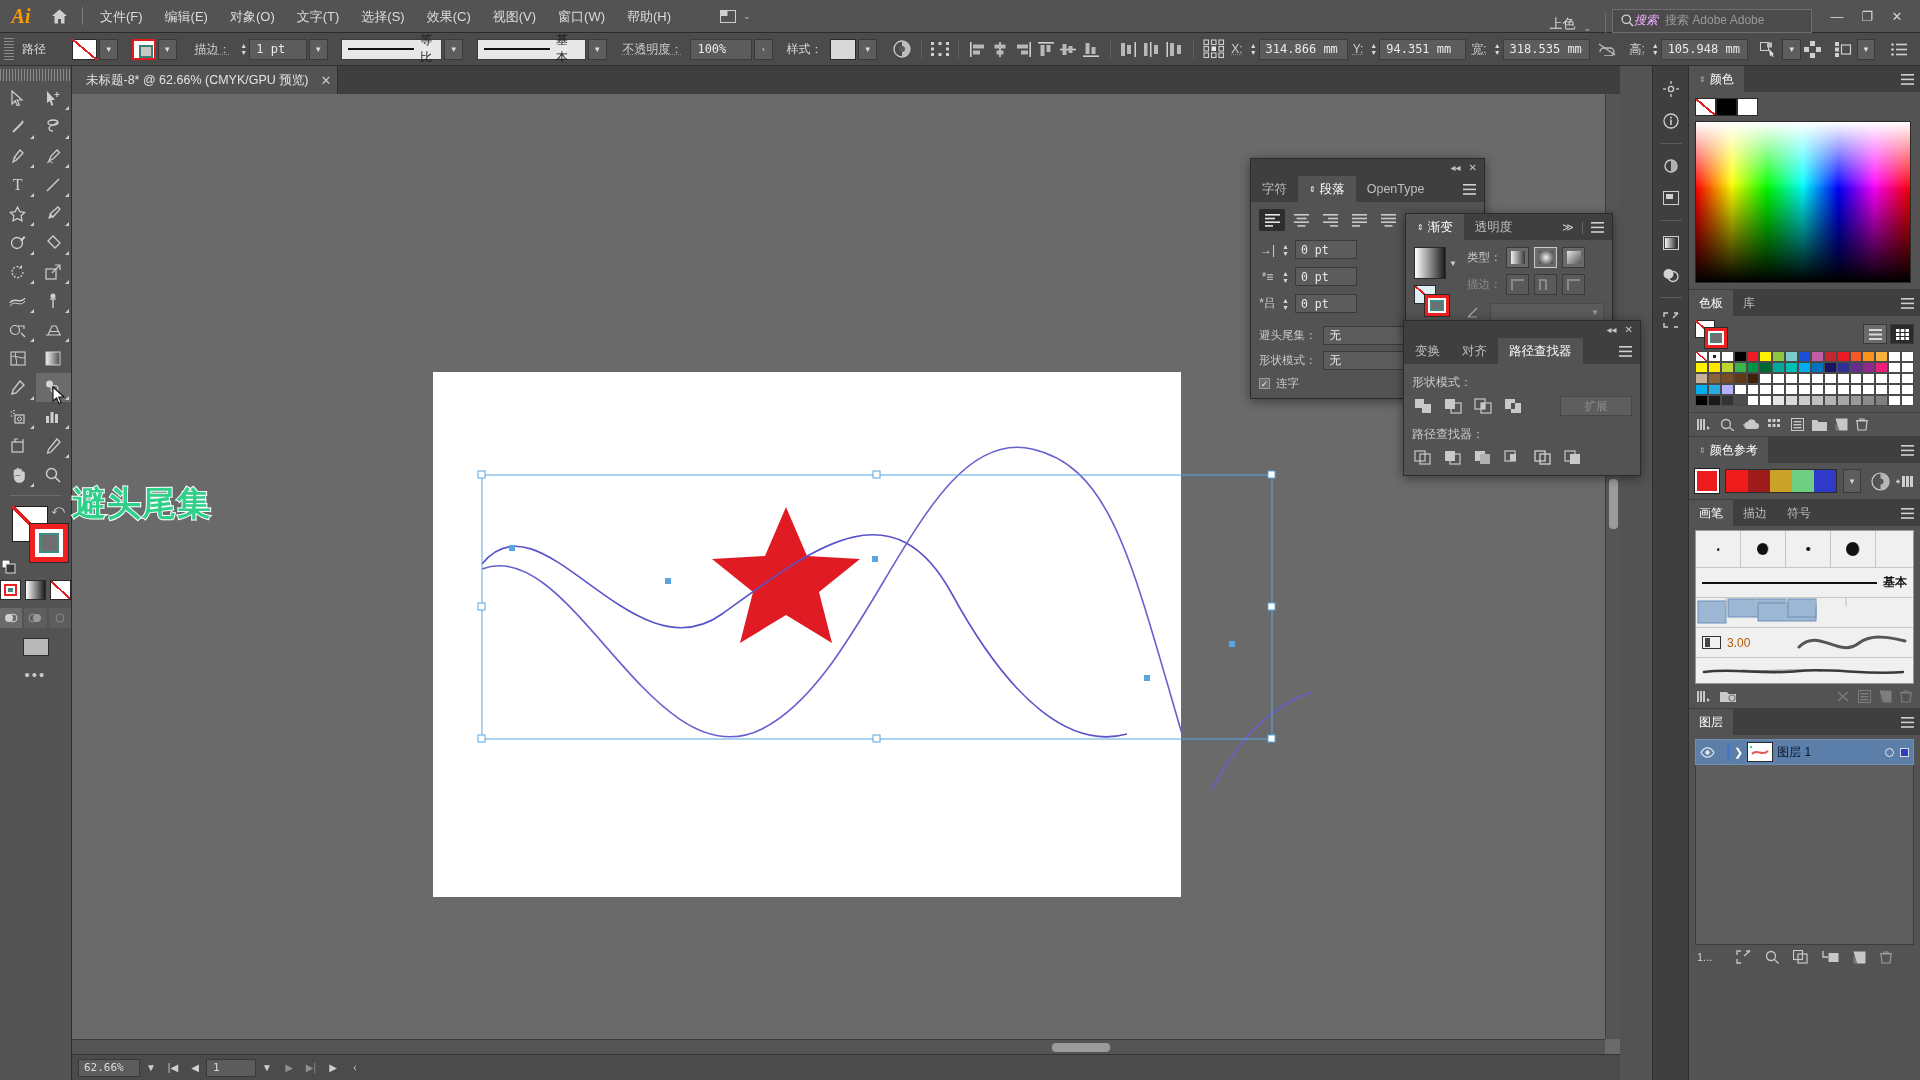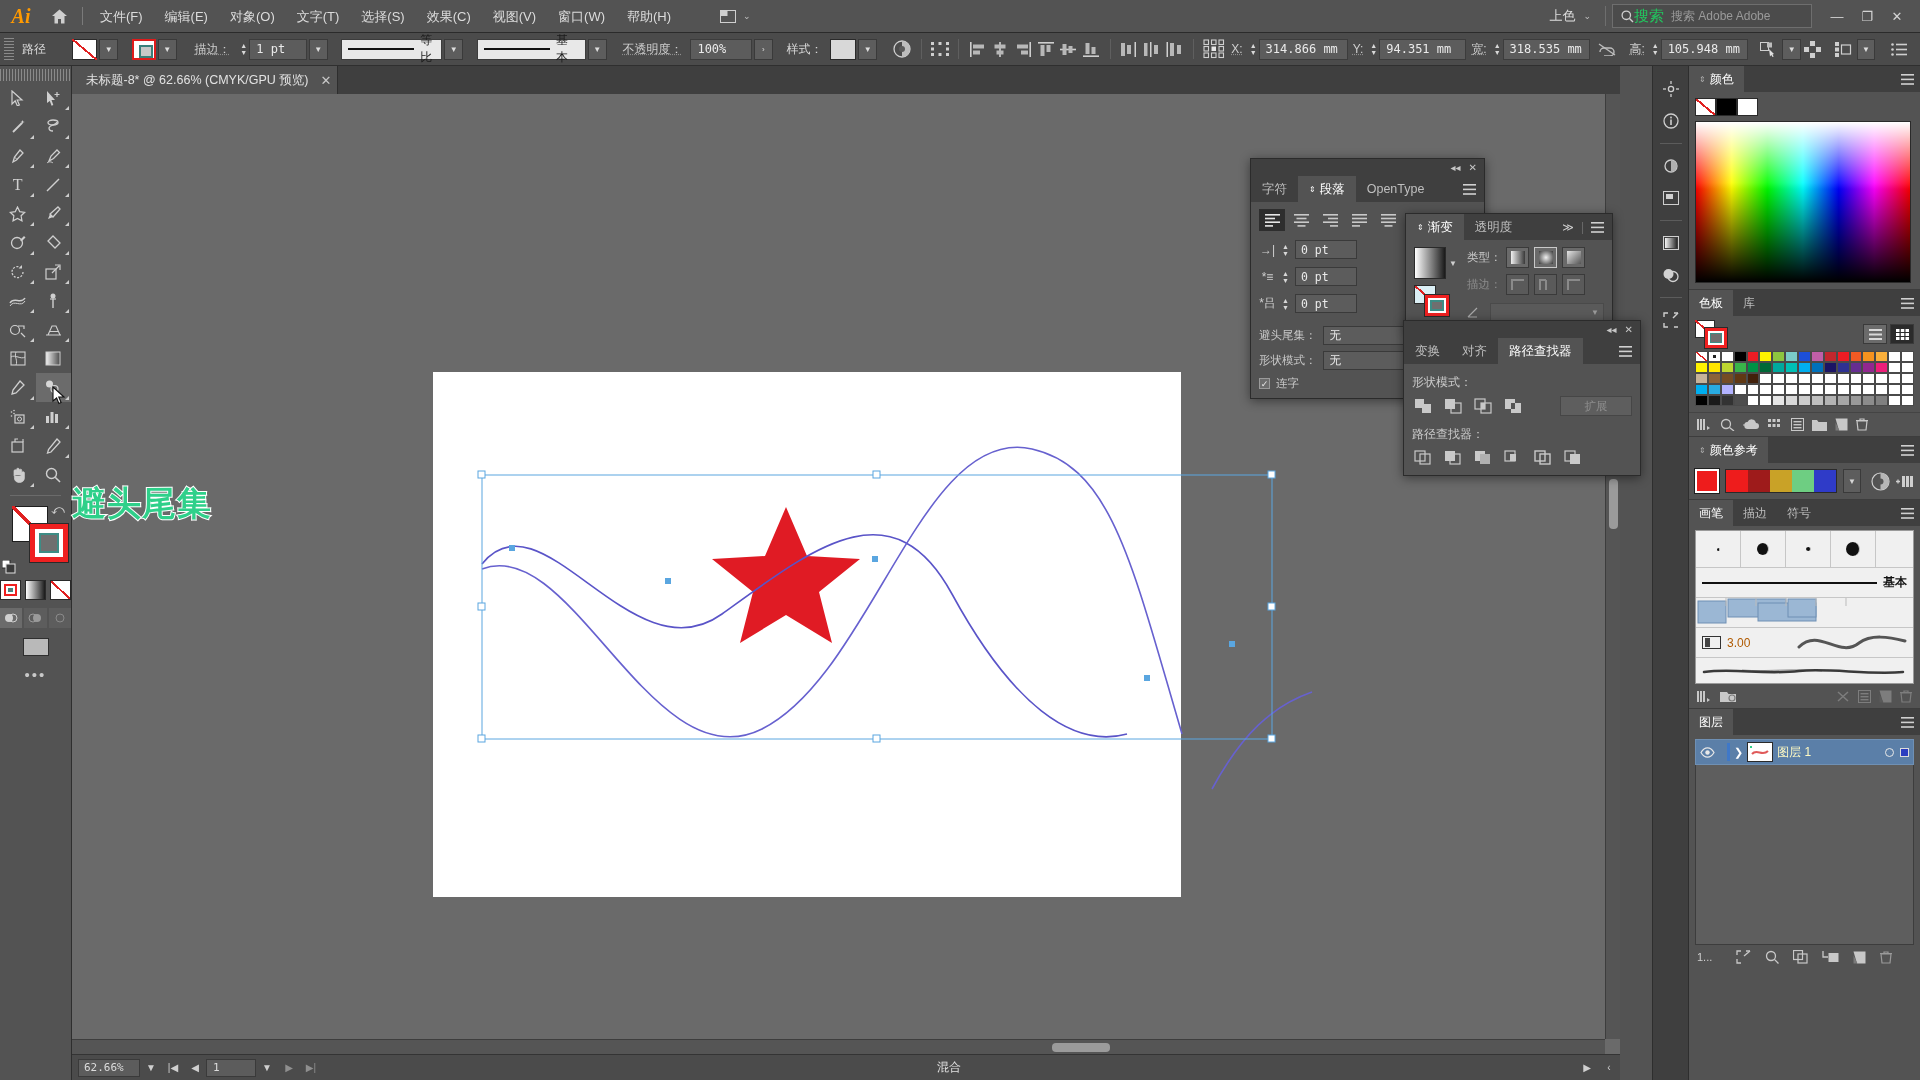--- a/index.html
+++ b/index.html
@@ -25,30 +25,30 @@
     width: 42px; height: 33px; display:flex; align-items:center; justify-content:center;
     color:#ff9a00; font-weight:bold; font-size:20px; font-style:italic;
     font-family:"Liberation Serif", serif;
   }
   .home-icon { width:34px; height:33px; display:flex; align-items:center; justify-content:center; }
   .menu-sep { width:1px; height:18px; background:#7a7a7a; margin:0 6px; }
   .menu-item {
     padding: 0 11px; height:33px; line-height:33px;
     font-size: 13px; color:#dcdcdc; white-space:nowrap;
   }
-  .ws-box { margin-left:auto; display:flex; align-items:center; height:33px; padding-right:8px; }
+  .ws-box { margin-left:auto; display:flex; align-items:flex-end; height:33px; padding-right:8px; }
   .ws-label { font-size:13px; color:#dcdcdc; padding:0 4px 0 10px;}
   .chev { font-size:9px; color:#c0c0c0; padding:0 8px 0 4px; }
   .vsep { width:1px; height:20px; background:#6e6e6e; margin:0 6px; }
   .search-box {
     display:flex; align-items:center; height:24px;
     border:1px solid #6e6e6e; background:#4b4b4b; padding:0 8px; min-width:200px;
   }
   .search-box .ph { font-size:12px; color:#9a9a9a; margin-left:7px; }
-  .search-box .cur { font-size:15px; color:#22c55e; }
+  .search-box .cur { font-size:12px; color:#f0abfc;font-style:italic; }
   .wbtns { display:flex; align-items:center; margin-left:10px; }
   .wbtn { width:30px; height:33px; display:flex; align-items:center; justify-content:center; color:#d4d4d4; font-size:13px;}
 
   
   .controlbar {
     position:absolute; left:0; top:33px; width:1920px; height:33px;
     background:#4b4b4b; display:flex; align-items:center;
     border-bottom:1px solid #2f2f2f;
   }
   .grip { width:10px; height:22px; margin:0 6px 0 4px;
@@ -234,21 +234,21 @@
   .brush-top { display:flex; }
   .brush-top div { width:45px;height:36px;border-right:1px solid #c6c6c6; display:flex;align-items:center;justify-content:center; }
   .brush-row { height:30px; border-top:1px solid #c6c6c6; display:flex;align-items:center; padding:0 6px; gap:6px; color:#111; font-size:12px; position:relative;}
   .brush-line { flex:1; height:2px; background:#111; }
 
   .layer-row {
     display:flex; align-items:center; height:26px; background:#5b7fa8;
     border:1px solid #6f90b4; margin:4px 6px 0; padding:0 4px; gap:4px;
   }
   .layer-thumb { width:26px;height:20px;background:#fff;border:1px solid #2a2a2a; position:relative;}
-  .layer-name { font-size:12px; color:#fef9c3; }
+  .layer-name { font-size:12px; color:#0f172a; }
   .layers-blank { height:180px; margin:0 6px; background:#5e5e5e; border:1px solid #3d3d3d; border-top:0;}
   .layer-foot { display:flex; align-items:center; gap:14px; padding:5px 8px; font-size:11px; color:#cfcfcf;}
 
   
   .float {
     position:absolute; background:#535353; border:1px solid #2b2b2b;
     box-shadow: 0 2px 10px rgba(0,0,0,.45);
   }
   .float-title { height:17px; background:#3f3f3f; display:flex; align-items:center; justify-content:flex-end; gap:8px; padding-right:7px;}
   .float-title span{ color:#c6c6c6; font-size:10px;}
@@ -1748,19 +1748,18 @@
 
   <div class="statusbar">
     <div class="sb-zoom">62.66%</div>
     <div class="sb-btn">▼</div>
     <div class="sb-btn">|◀</div>
     <div class="sb-btn">◀</div>
     <div class="sb-field">1</div>
     <div class="sb-btn">▼</div>
     <div class="sb-btn" style="color:#8f8f8f">▶</div>
     <div class="sb-btn" style="color:#8f8f8f">▶|</div>
-    <div class="sb-center">混合</div>
     <div class="sb-btn">▶</div>
     <div class="sb-btn">‹</div>
   </div>
 
 
 </div>
 
 </body></html>

